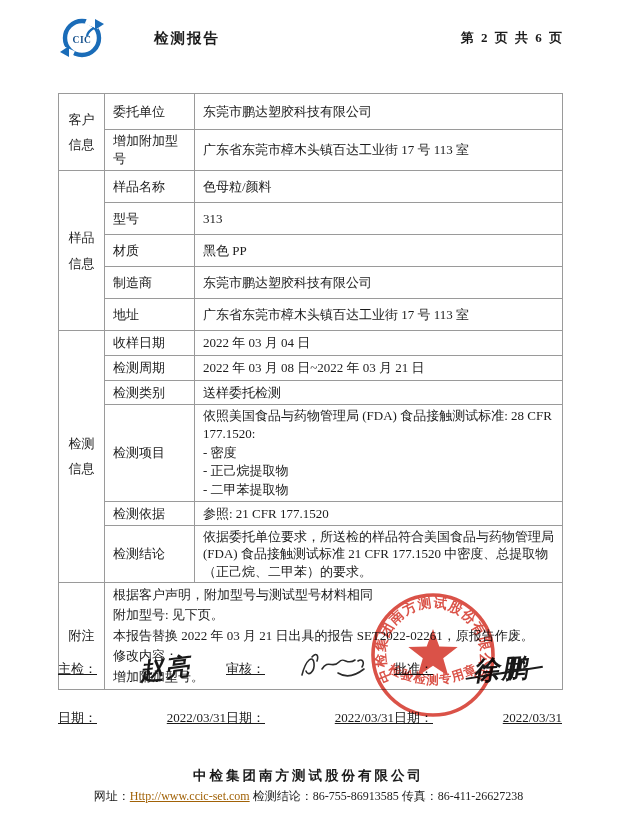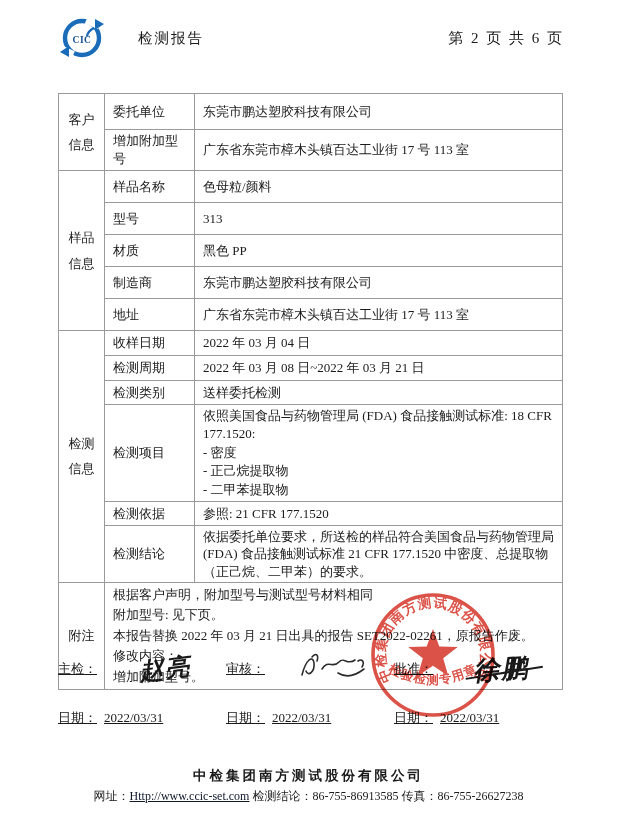--- a/index.html
+++ b/index.html
@@ -2,53 +2,53 @@
 <html><head>
 <meta charset="utf-8">
 <style>
   html,body{margin:0;padding:0;}
   body{width:617px;height:840px;background:#ffffff;font-family:"Liberation Serif",serif;color:#1b1b1b;}
   .page{position:relative;width:617px;height:840px;background:#fff;overflow:hidden;}
 
   
   .header{position:absolute;top:14px;left:58px;width:506px;height:48px;display:flex;align-items:center;}
   .logo{width:48px;height:44px;flex:0 0 auto;}
-  .hdr-title{font-weight:normal;font-size:14.5px;letter-spacing:2px;margin-left:32px;}
+  .hdr-title{font-weight:bold;font-size:14.5px;letter-spacing:2px;margin-left:48px;}
   .hdr-no{font-weight:bold;font-size:13px;margin-left:52px;white-space:nowrap;}
-  .hdr-page{font-weight:normal;font-size:15px;margin-left:auto;letter-spacing:2px;white-space:nowrap;padding-left:47px;}
+  .hdr-page{font-weight:bold;font-size:13px;margin-left:auto;letter-spacing:2px;white-space:nowrap;padding-left:47px;}
 
   
   .report-table{position:absolute;top:93px;left:58px;width:504px;border-collapse:collapse;table-layout:fixed;font-size:13px;}
   .report-table td{border:1px solid #9a9a9a;padding:2px 8px;vertical-align:middle;}
   .group-cell{text-align:center;white-space:pre-line;line-height:1.95;padding:2px 3px;}
   .label-cell{padding-left:11px;}
   .value-cell{padding-left:13px;padding-right:9px;}
   .multiline{white-space:pre-line;line-height:1.42;padding-top:5px;padding-bottom:5px;}
   .conclusion{line-height:1.32;padding-top:4px;padding-bottom:4px;}
   .notes-cell{white-space:pre-line;line-height:1.58;padding:6px 10px 8px 12px;}
 
   
   .sig-area{position:absolute;top:644px;left:58px;width:504px;font-size:13px;text-decoration:underline;}
   .sig-row{display:grid;grid-template-columns:46px 122px 46px 122px 46px 122px;align-items:center;height:50px;}
   .date-row{display:grid;grid-template-columns:46px 122px 46px 122px 46px 122px;align-items:center;height:40px;margin-top:4px;}
   .sig-label{white-space:nowrap;}
   .sig-slot{text-align:center;position:relative;}
   .sig-name{display:inline-block;font-size:24px;font-weight:bold;font-style:italic;transform:rotate(-7deg);letter-spacing:2px;color:#181818;}
   .sig-name.approver{font-size:26px;transform:rotate(-4deg);position:relative;}
   .sig-name.approver::after{content:"";position:absolute;left:-8px;right:-14px;top:58%;border-top:2px solid #1d1d1d;transform:rotate(-5deg);}
-  .date-val{text-align:left;}
+  .date-val{text-align:right;}
 
   
   .stamp{position:absolute;left:367px;top:589px;width:132px;height:132px;mix-blend-mode:multiply;opacity:.93;pointer-events:none;}
 
   
   .footer{position:absolute;top:767px;left:0;width:617px;text-align:center;}
   .footer-company{font-weight:bold;font-size:13.5px;letter-spacing:3px;}
   .footer-line{font-size:12px;margin-top:3px;white-space:nowrap;}
-  .footer-link{color:#0f172a;text-decoration:underline;cursor:pointer;}
+  .footer-link{color:#a16207;text-decoration:underline;cursor:pointer;}
 </style>
 </head>
 <body>
 
 <div class="page">
 
   <div class="header">
     <svg class="logo" viewBox="0 0 48 44">
       <circle cx="24" cy="22" r="17" fill="none" stroke="#1a6cb8" stroke-width="4.4"></circle>
       <rect x="29" y="-2" width="14" height="13" fill="#ffffff" transform="rotate(24 36 4)"></rect>
@@ -113,21 +113,21 @@
       <tr style="height:25px">
         <td class="label-cell">检测周期</td>
         <td class="value-cell">2022 年 03 月 08 日~2022 年 03 月 21 日</td>
       </tr>
       <tr style="height:24px">
         <td class="label-cell">检测类别</td>
         <td class="value-cell">送样委托检测</td>
       </tr>
       <tr>
         <td class="label-cell">检测项目</td>
-        <td class="value-cell multiline">依照美国食品与药物管理局 (FDA) 食品接触测试标准: 18 CFR
+        <td class="value-cell multiline">依照美国食品与药物管理局 (FDA) 食品接触测试标准: 28 CFR
 177.1520:
 - 密度
 - 正己烷提取物
 - 二甲苯提取物</td>
       </tr>
       <tr style="height:24px">
         <td class="label-cell">检测依据</td>
         <td class="value-cell">参照: 21 CFR 177.1520</td>
       </tr>
       <tr>
@@ -182,17 +182,17 @@
     <text font-size="12.5" font-weight="bold" fill="#d8453a" letter-spacing="1" font-family="Liberation Serif, serif">
       <textPath href="#bannerPath" startOffset="50%" text-anchor="middle">检验检测专用章</textPath>
     </text>
   </svg>
 
   <div class="footer">
     <div class="footer-company">中检集团南方测试股份有限公司</div>
     <div class="footer-line">
       <span>网址：</span><span class="footer-link">Http://www.ccic-set.com</span>
       <span>检测结论：</span><span>86-755-86913585</span>
-      <span>传真：</span><span>86-755-26627238</span>
+      <span>传真：</span><span>86-411-26627238</span>
     </div>
   </div>
 
 </div>
 
 </body></html>

